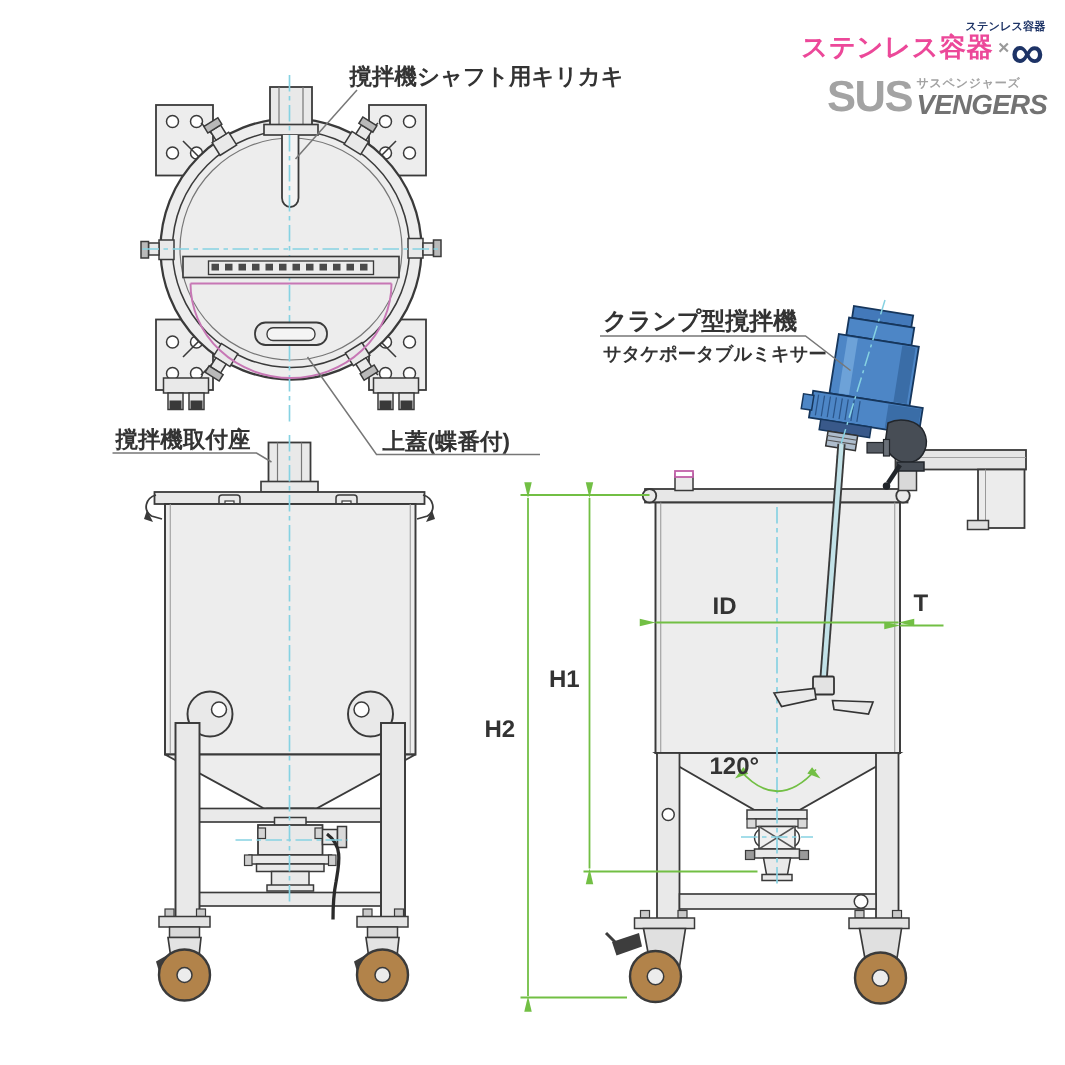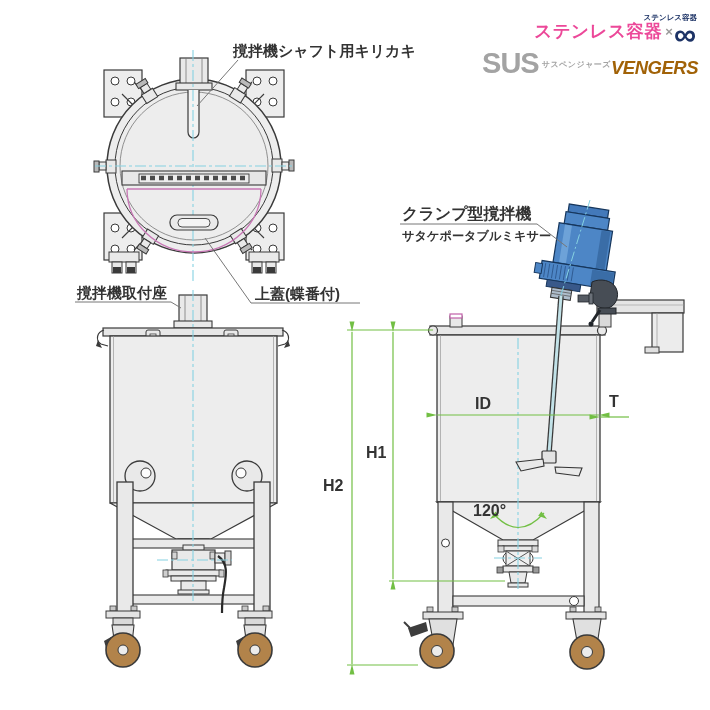--- a/index.html
+++ b/index.html
@@ -8,23 +8,23 @@
   .drawing{position:absolute;left:0;top:0;}
   
   .logo-line1{position:absolute;top:16px;right:14px;display:flex;align-items:center;}
   .logo-brand{font-size:17.5px;font-weight:bold;color:#ec4899;letter-spacing:.5px;}
   .logo-times{font-size:13px;font-weight:bold;color:#9a9a9a;margin:0 1px 0 3px;}
   .logo-infwrap{position:relative;display:inline-block;padding-top:7px;}
   .logo-infruby{position:absolute;top:-3px;right:-1px;font-size:7.5px;font-weight:bold;color:#1d3366;white-space:nowrap;}
   .logo-inf{font-size:31px;font-weight:900;color:#1d3366;line-height:.75;display:block;}
   .logo-line2{position:absolute;top:50px;right:12px;display:flex;align-items:flex-end;}
   .logo-sus{font-size:29px;font-weight:900;color:#a3a3a3;letter-spacing:-1px;line-height:.9;}
-  .logo-vwrap{display:flex;align-items:flex-start;margin-left:3px;}
+  .logo-vwrap{display:flex;flex-direction:column;align-items:flex-start;margin-left:3px;}
   .logo-vruby{font-size:8px;font-weight:bold;color:#a3a3a3;letter-spacing:.5px;}
-  .logo-vengers{font-size:18.5px;font-style:italic;font-weight:900;color:#a16207;letter-spacing:-.5px;line-height:.95;}
+  .logo-vengers{font-size:18.5px;font-style:italic;font-weight:900;color:#737373;letter-spacing:-.5px;line-height:.95;}
   
   text{font-family:"Liberation Sans","DejaVu Sans",sans-serif;fill:#333;}
   .callout{font-size:15px;font-weight:600;}
   .callout-sub{font-size:12.2px;font-weight:600;}
   .dim{font-size:16px;font-weight:bold;}
 </style>
 </head>
 <body>
 
 <div class="canvas">

